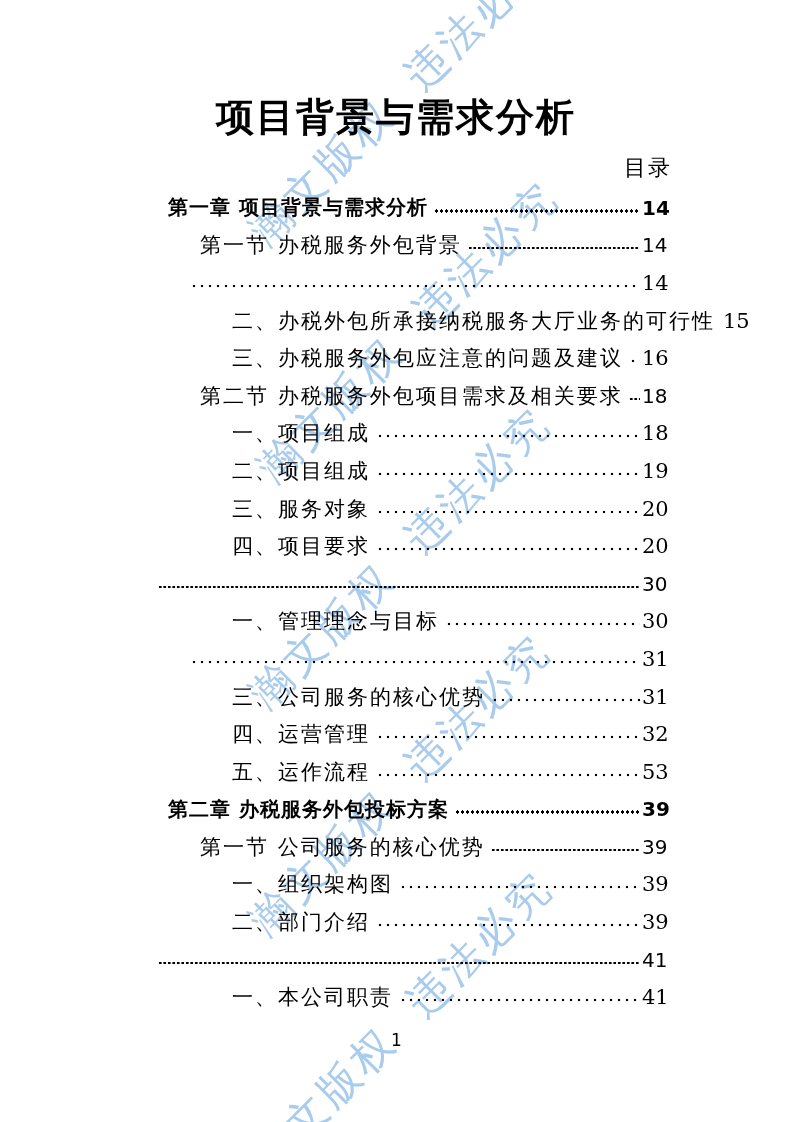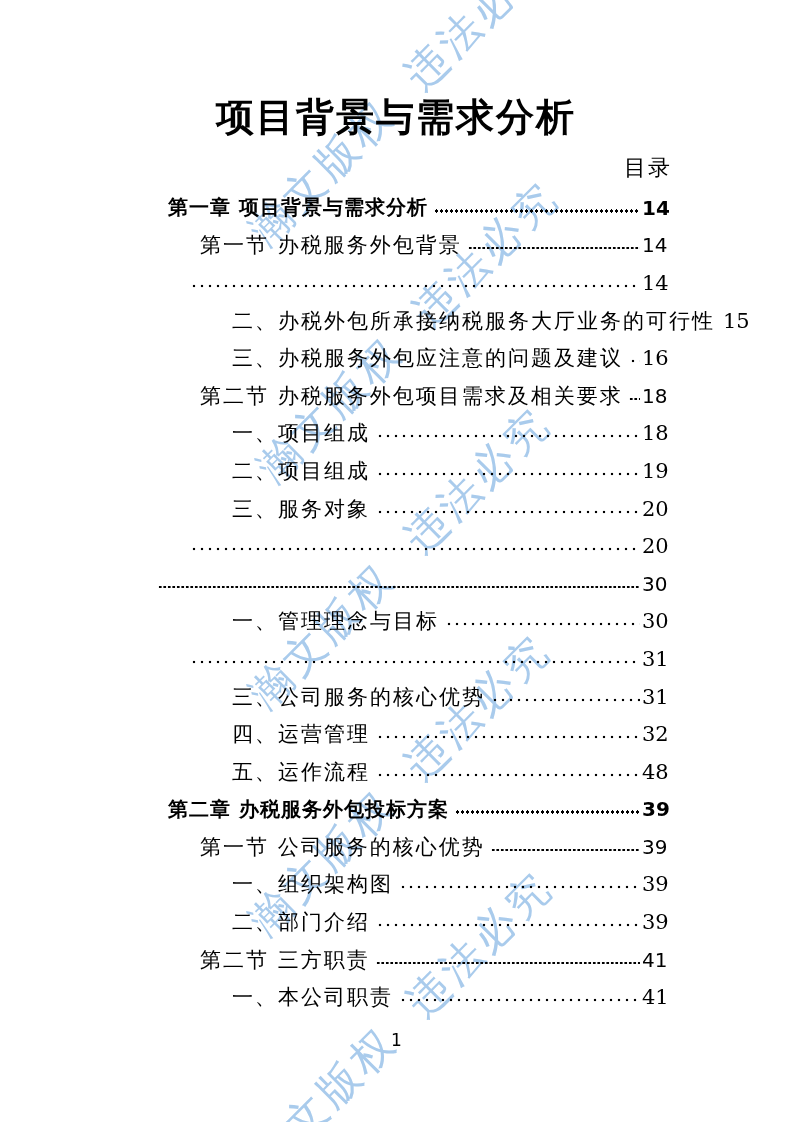--- a/index.html
+++ b/index.html
@@ -163,20 +163,21 @@
     <span class="label">二、项目组成</span>
     <span class="leader"></span>
     <span class="pagenum">19</span>
   </div>
         <div class="toc-row level-3">
     <span class="label">三、服务对象</span>
     <span class="leader"></span>
     <span class="pagenum">20</span>
   </div>
         <div class="toc-row level-3">
+    <span class="label">四、项目要求</span>
     <span class="leader"></span>
     <span class="pagenum">20</span>
   </div>
         <div class="toc-row level-2">
     <span class="leader"></span>
     <span class="pagenum">30</span>
   </div>
         <div class="toc-row level-3">
     <span class="label">一、管理理念与目标</span>
     <span class="leader"></span>
@@ -192,21 +193,21 @@
     <span class="pagenum">31</span>
   </div>
         <div class="toc-row level-3">
     <span class="label">四、运营管理</span>
     <span class="leader"></span>
     <span class="pagenum">32</span>
   </div>
         <div class="toc-row level-3">
     <span class="label">五、运作流程</span>
     <span class="leader"></span>
-    <span class="pagenum">48</span>
+    <span class="pagenum">53</span>
   </div>
         <div class="toc-row level-1">
     <span class="label">第二章 办税服务外包投标方案</span>
     <span class="leader"></span>
     <span class="pagenum">39</span>
   </div>
         <div class="toc-row level-2">
     <span class="label">第一节 公司服务的核心优势</span>
     <span class="leader"></span>
     <span class="pagenum">39</span>
@@ -215,21 +216,20 @@
     <span class="label">一、组织架构图</span>
     <span class="leader"></span>
     <span class="pagenum">39</span>
   </div>
         <div class="toc-row level-3">
     <span class="label">二、部门介绍</span>
     <span class="leader"></span>
     <span class="pagenum">39</span>
   </div>
         <div class="toc-row level-2">
-    <span class="label">第二节 三方职责</span>
     <span class="leader"></span>
     <span class="pagenum">41</span>
   </div>
         <div class="toc-row level-3">
     <span class="label">一、本公司职责</span>
     <span class="leader"></span>
     <span class="pagenum">41</span>
   </div>
       </div>
   </div>

